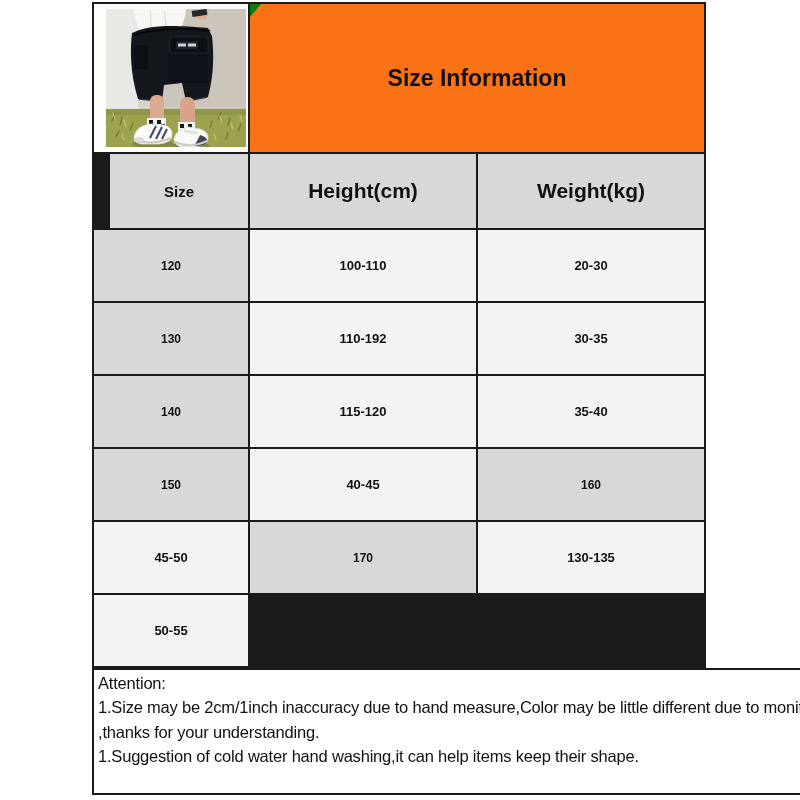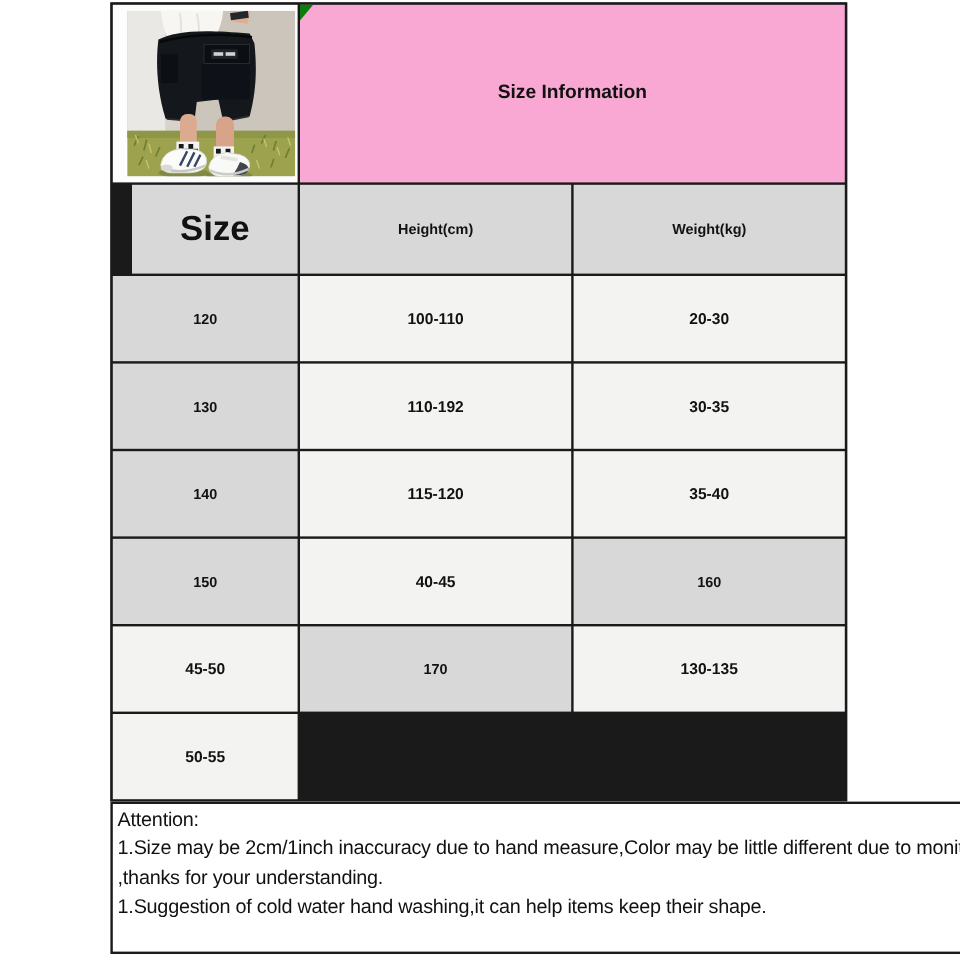--- a/index.html
+++ b/index.html
@@ -39,40 +39,40 @@
   .photo-cell svg {
     position: absolute;
     left: 12px;
     top: 5px;
     width: 140px;
     height: 138px;
   }
   .title-cell {
     position: relative;
     grid-column: 2 / 4;
-    background: #f9a8d4;
-    font-size: 16px;
+    background: #f97316;
+    font-size: 23px;
     font-weight: bold;
   }
   .corner-flag {
     position: absolute;
     left: 0;
     top: 0;
     width: 0;
     height: 0;
     border-top: 13px solid #0a7d0a;
     border-right: 11px solid transparent;
   }
   .head-cell {
     background: #d8d8d8;
     font-weight: bold;
-    font-size: 12px;
+    font-size: 21px;
   }
   .head-cell.size-head {
-    font-size: 29px;
+    font-size: 15px;
     margin-left: 16px;
   }
   .row-label {
     background: #d8d8d8;
     font-weight: bold;
     font-size: 12px;
   }
   .data-cell {
     background: #f3f3f1;
     font-weight: bold;

